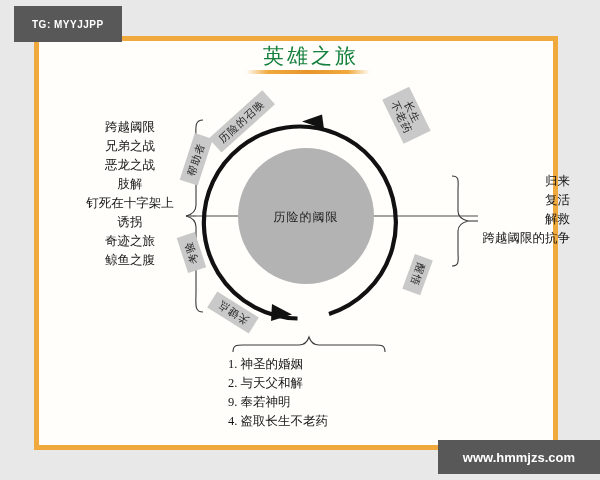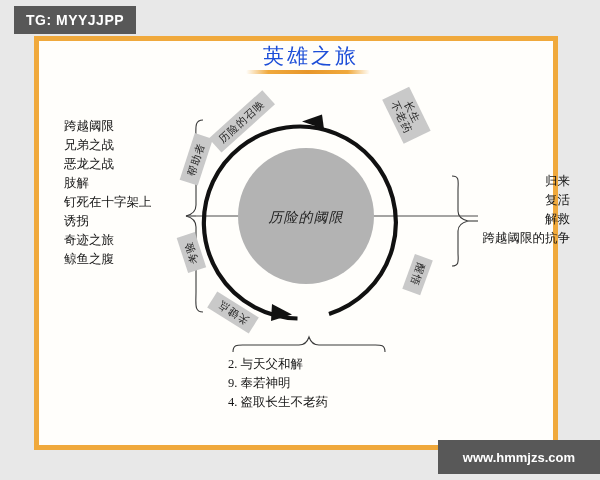--- a/index.html
+++ b/index.html
@@ -15,55 +15,55 @@
     border:5px solid #f0a93c;background:#fffefb;box-sizing:border-box;
   }
   .canvas{position:absolute;left:0;top:0;width:600px;height:480px;}
 
   
   .wm{
     position:absolute;background:#585858;color:#ffffff;
     font-family:"Liberation Sans","DejaVu Sans",sans-serif;
     font-weight:bold;letter-spacing:.5px;display:flex;align-items:center;
   }
-  .wm-tl{left:14px;top:6px;height:28px;padding:0 12px;font-size:14px;}
+  .wm-tl{left:14px;top:6px;height:36px;padding:0 18px;font-size:10px;}
   .wm-br{right:0px;bottom:6px;height:34px;padding:0 25px;font-size:13px;letter-spacing:0;}
 
   
   .title-wrap{position:absolute;left:246px;top:44px;width:130px;text-align:center;}
   .title{
-    font-size:21px;color:#1d4ed8;letter-spacing:3px;line-height:1.15;
+    font-size:21px;color:#15803d;letter-spacing:3px;line-height:1.15;
     font-family:"Liberation Serif","DejaVu Serif",serif;
   }
   .title-rule{
     margin-top:2px;height:4px;width:124px;
     background:linear-gradient(to right,rgba(240,169,60,0),#f0a93c 18%,#e7962a 50%,#f0a93c 82%,rgba(240,169,60,0));
     border-radius:2px;
   }
 
   
   .ring-area{position:absolute;left:196px;top:112px;width:220px;height:226px;}
   .ring-svg{position:absolute;left:0;top:0;}
   .inner-label{
     position:absolute;left:0;top:97px;width:220px;text-align:center;
-    font-size:14px;color:#222;letter-spacing:1px;font-style:italic;
+    font-size:12px;color:#222;letter-spacing:1px;
   }
 
   
   .chip{
     position:absolute;background:#c9c9c9;color:#1c1c1c;
     font-size:10.5px;letter-spacing:1px;white-space:nowrap;
     padding:3px 7px;line-height:1.25;text-align:center;
     box-shadow:0 0 0 0 rgba(0,0,0,0);
   }
   .chip.two{line-height:1.15;}
 
   
   .list{position:absolute;font-size:12.5px;color:#141414;line-height:19px;}
-  .list-left{left:64px;top:118px;width:132px;text-align:left;font-family:Liberation Mono, monospace;}
+  .list-left{left:64px;top:118px;width:132px;text-align:center;}
   .list-right{left:440px;top:172px;width:130px;text-align:right;}
   .list-bottom{left:228px;top:355px;width:180px;text-align:left;}
   .list-bottom .row{display:block;}
 </style>
 </head>
 <body>
 
 <div class="canvas">
 
   <div class="frame"></div>
@@ -131,20 +131,21 @@
   </div>
 
   <div class="list list-right">
     <div>归来</div>
     <div>复活</div>
     <div>解救</div>
     <div>跨越阈限的抗争</div>
   </div>
 
   <div class="list list-bottom">
+    <div class="row">1. 神圣的婚姻</div>
     <div class="row">2. 与天父和解</div>
     <div class="row">9. 奉若神明</div>
     <div class="row">4. 盗取长生不老药</div>
   </div>
 
   <div class="wm wm-tl">TG: MYYJJPP</div>
   <div class="wm wm-br">www.hmmjzs.com</div>
 
 </div>
 

